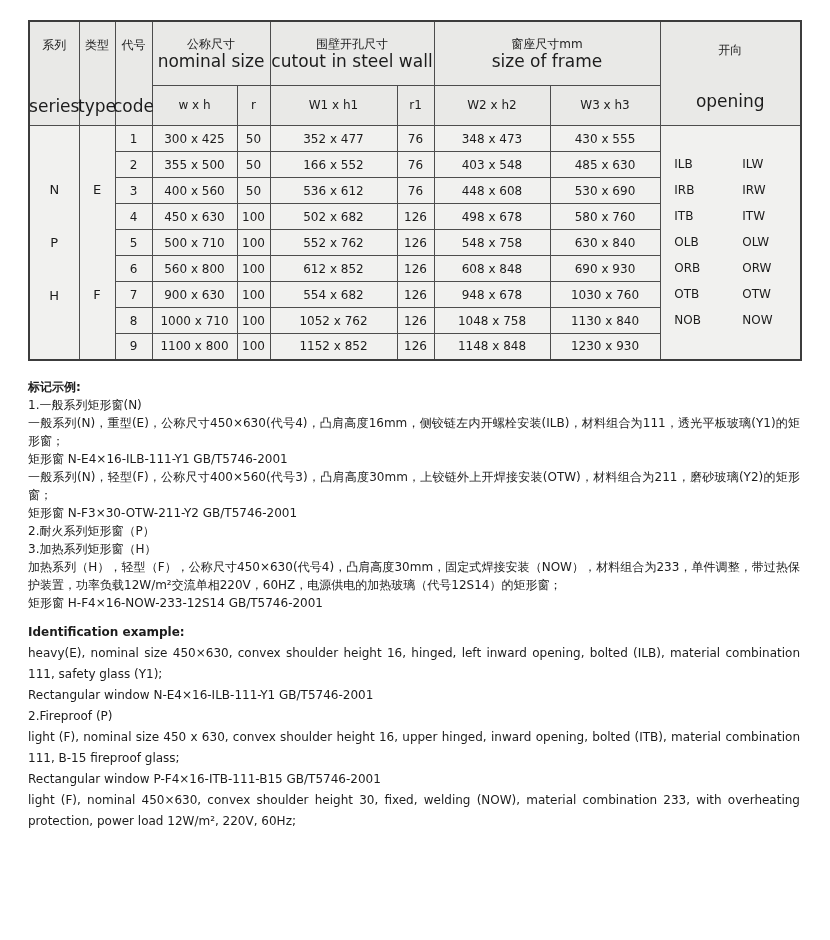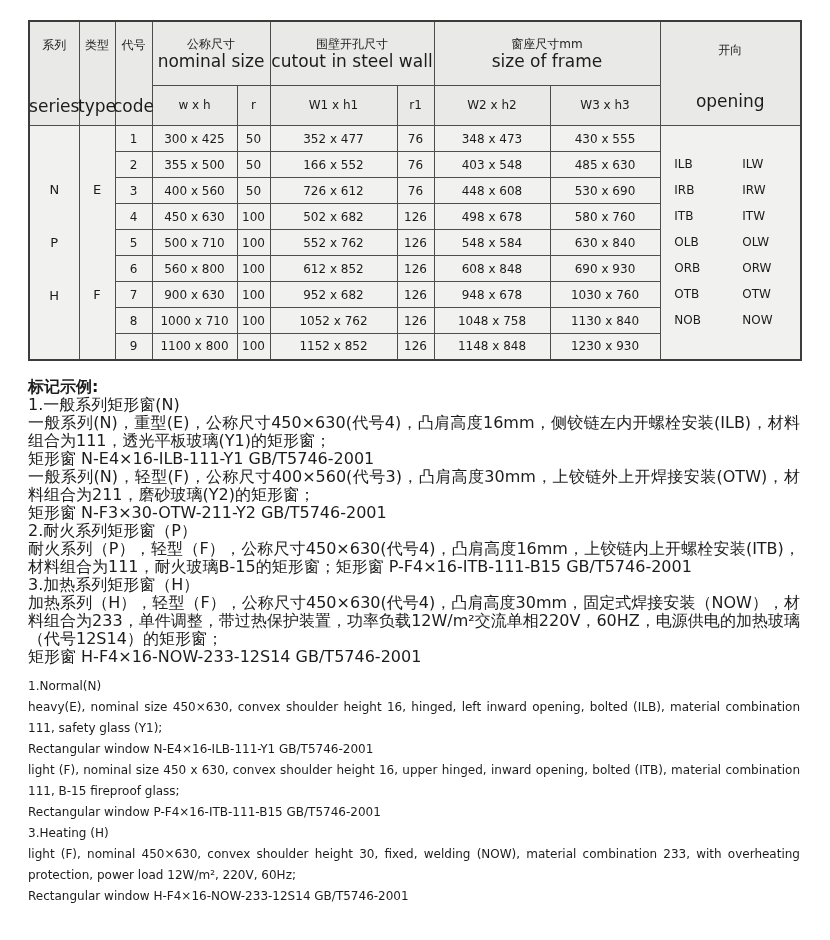--- a/index.html
+++ b/index.html
@@ -55,21 +55,21 @@
     display: flex; flex-direction: column; justify-content: flex-end;
     align-items: center; gap: 0;
   }
   .opening-pair {
     display: grid; grid-template-columns: 44px 44px;
     column-gap: 24px; line-height: 26px; font-size: 12px;
     text-align: left;
   }
 
   
-  .notes-zh { margin-top: 17px; font-size: 16px; line-height: 18px; width: 772px; }
+  .notes-zh { margin-top: 17px; font-size: 12px; line-height: 18px; width: 772px; }
   .notes-en { margin-top: 10px; font-size: 12px; line-height: 21px; width: 772px; }
   .notes-zh .line, .notes-en .line { text-align: justify; }
   .section-title { font-weight: bold; }
 </style>
 </head>
 <body>
 
 <div class="page">
 
   <table class="spec">
@@ -200,57 +200,57 @@
         <td>50</td>
         <td>166 x 552</td>
         <td>76</td>
         <td>403 x 548</td>
         <td>485 x 630</td>
       </tr>
       <tr class="body-row">
         <td>3</td>
         <td>400 x 560</td>
         <td>50</td>
-        <td>726 x 612</td>
+        <td>536 x 612</td>
         <td>76</td>
         <td>448 x 608</td>
         <td>530 x 690</td>
       </tr>
       <tr class="body-row">
         <td>4</td>
         <td>450 x 630</td>
         <td>100</td>
         <td>502 x 682</td>
         <td>126</td>
         <td>498 x 678</td>
         <td>580 x 760</td>
       </tr>
       <tr class="body-row">
         <td>5</td>
         <td>500 x 710</td>
         <td>100</td>
         <td>552 x 762</td>
         <td>126</td>
-        <td>548 x 584</td>
+        <td>548 x 758</td>
         <td>630 x 840</td>
       </tr>
       <tr class="body-row">
         <td>6</td>
         <td>560 x 800</td>
         <td>100</td>
         <td>612 x 852</td>
         <td>126</td>
         <td>608 x 848</td>
         <td>690 x 930</td>
       </tr>
       <tr class="body-row">
         <td>7</td>
         <td>900 x 630</td>
         <td>100</td>
-        <td>952 x 682</td>
+        <td>554 x 682</td>
         <td>126</td>
         <td>948 x 678</td>
         <td>1030 x 760</td>
       </tr>
       <tr class="body-row">
         <td>8</td>
         <td>1000 x 710</td>
         <td>100</td>
         <td>1052 x 762</td>
         <td>126</td>
@@ -270,30 +270,28 @@
   </table>
 
   <div class="notes-zh">
     <div class="line section-title">标记示例:</div>
     <div class="line">1.一般系列矩形窗(N)</div>
     <div class="line">一般系列(N)，重型(E)，公称尺寸450×630(代号4)，凸肩高度16mm，侧铰链左内开螺栓安装(ILB)，材料组合为111，透光平板玻璃(Y1)的矩形窗；</div>
     <div class="line">矩形窗 N-E4×16-ILB-111-Y1 GB/T5746-2001</div>
     <div class="line">一般系列(N)，轻型(F)，公称尺寸400×560(代号3)，凸肩高度30mm，上铰链外上开焊接安装(OTW)，材料组合为211，磨砂玻璃(Y2)的矩形窗；</div>
     <div class="line">矩形窗 N-F3×30-OTW-211-Y2 GB/T5746-2001</div>
     <div class="line">2.耐火系列矩形窗（P）</div>
-    <div class="line">耐火系列（P），轻型（F），公称尺寸450×630(代号4)，凸肩高度16mm，上铰链内上开螺栓安装(ITB)，材料组合为111，耐火玻璃B-15的矩形窗；矩形窗 P-F4×16-ITB-111-B15 GB/T5746-2001</div>
     <div class="line">3.加热系列矩形窗（H）</div>
     <div class="line">加热系列（H），轻型（F），公称尺寸450×630(代号4)，凸肩高度30mm，固定式焊接安装（NOW），材料组合为233，单件调整，带过热保护装置，功率负载12W/m²交流单相220V，60HZ，电源供电的加热玻璃（代号12S14）的矩形窗；</div>
     <div class="line">矩形窗 H-F4×16-NOW-233-12S14 GB/T5746-2001</div>
   </div>
 
   <div class="notes-en">
-    <div class="line">1.Normal(N)</div>
+    <div class="line section-title">Identification example:</div>
     <div class="line">heavy(E), nominal size 450×630, convex shoulder height 16, hinged, left inward opening, bolted (ILB), material combination 111, safety glass (Y1);</div>
     <div class="line">Rectangular window N-E4×16-ILB-111-Y1 GB/T5746-2001</div>
+    <div class="line">2.Fireproof (P)</div>
     <div class="line">light (F), nominal size 450 x 630, convex shoulder height 16, upper hinged, inward opening, bolted (ITB), material combination 111, B-15 fireproof glass;</div>
     <div class="line">Rectangular window P-F4×16-ITB-111-B15 GB/T5746-2001</div>
-    <div class="line">3.Heating (H)</div>
     <div class="line">light (F), nominal 450×630, convex shoulder height 30, fixed, welding (NOW), material combination 233, with overheating protection, power load 12W/m², 220V, 60Hz;</div>
-    <div class="line">Rectangular window H-F4×16-NOW-233-12S14 GB/T5746-2001</div>
   </div>
 
 </div>
 
 </body></html>

